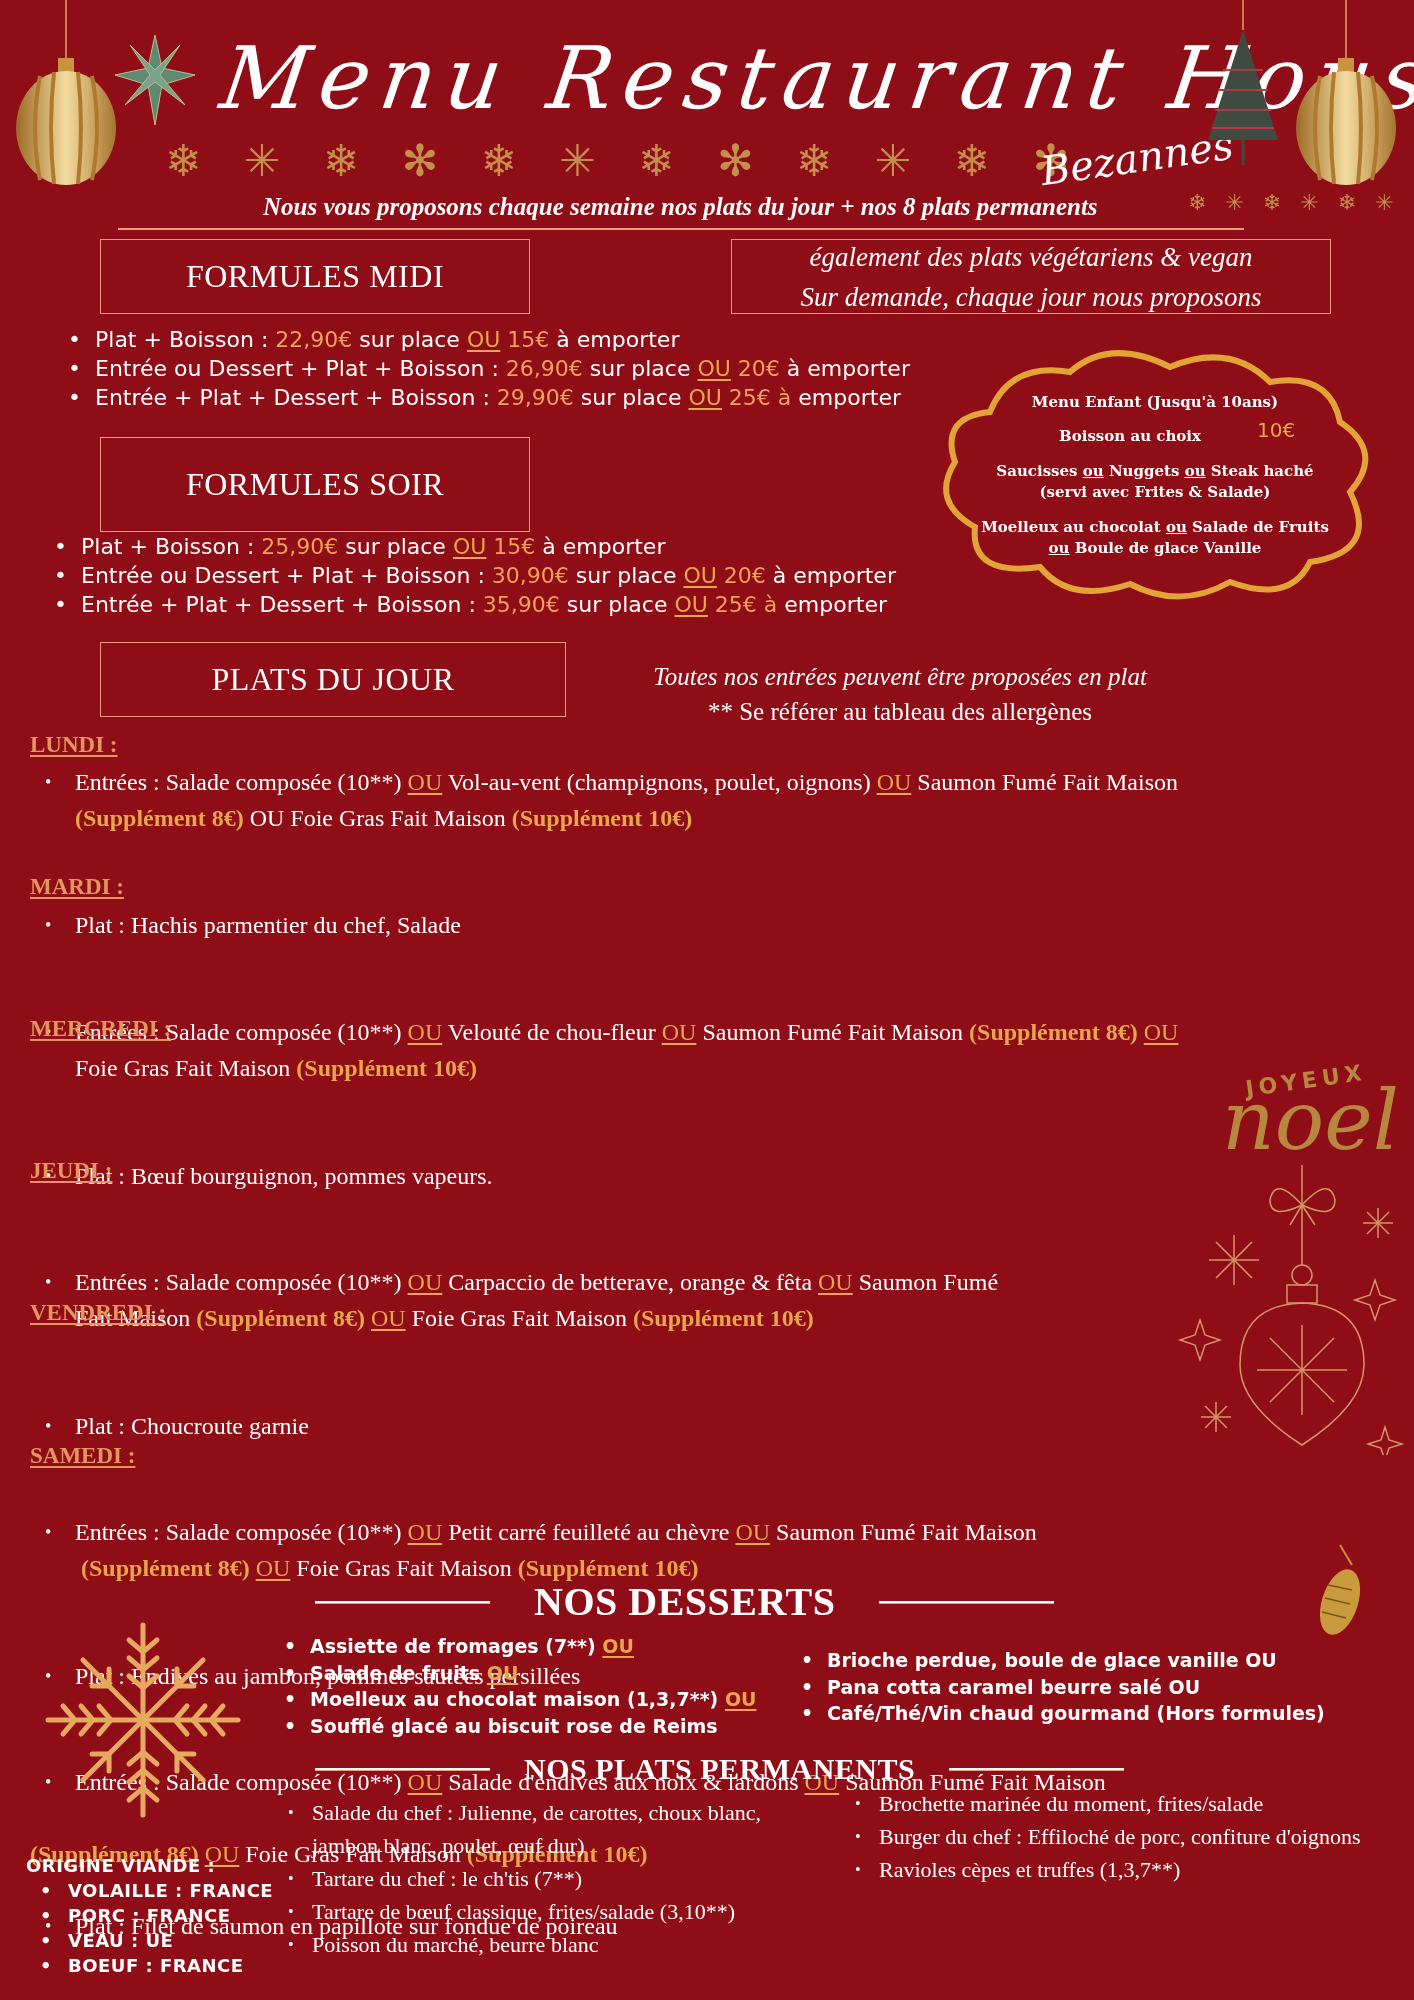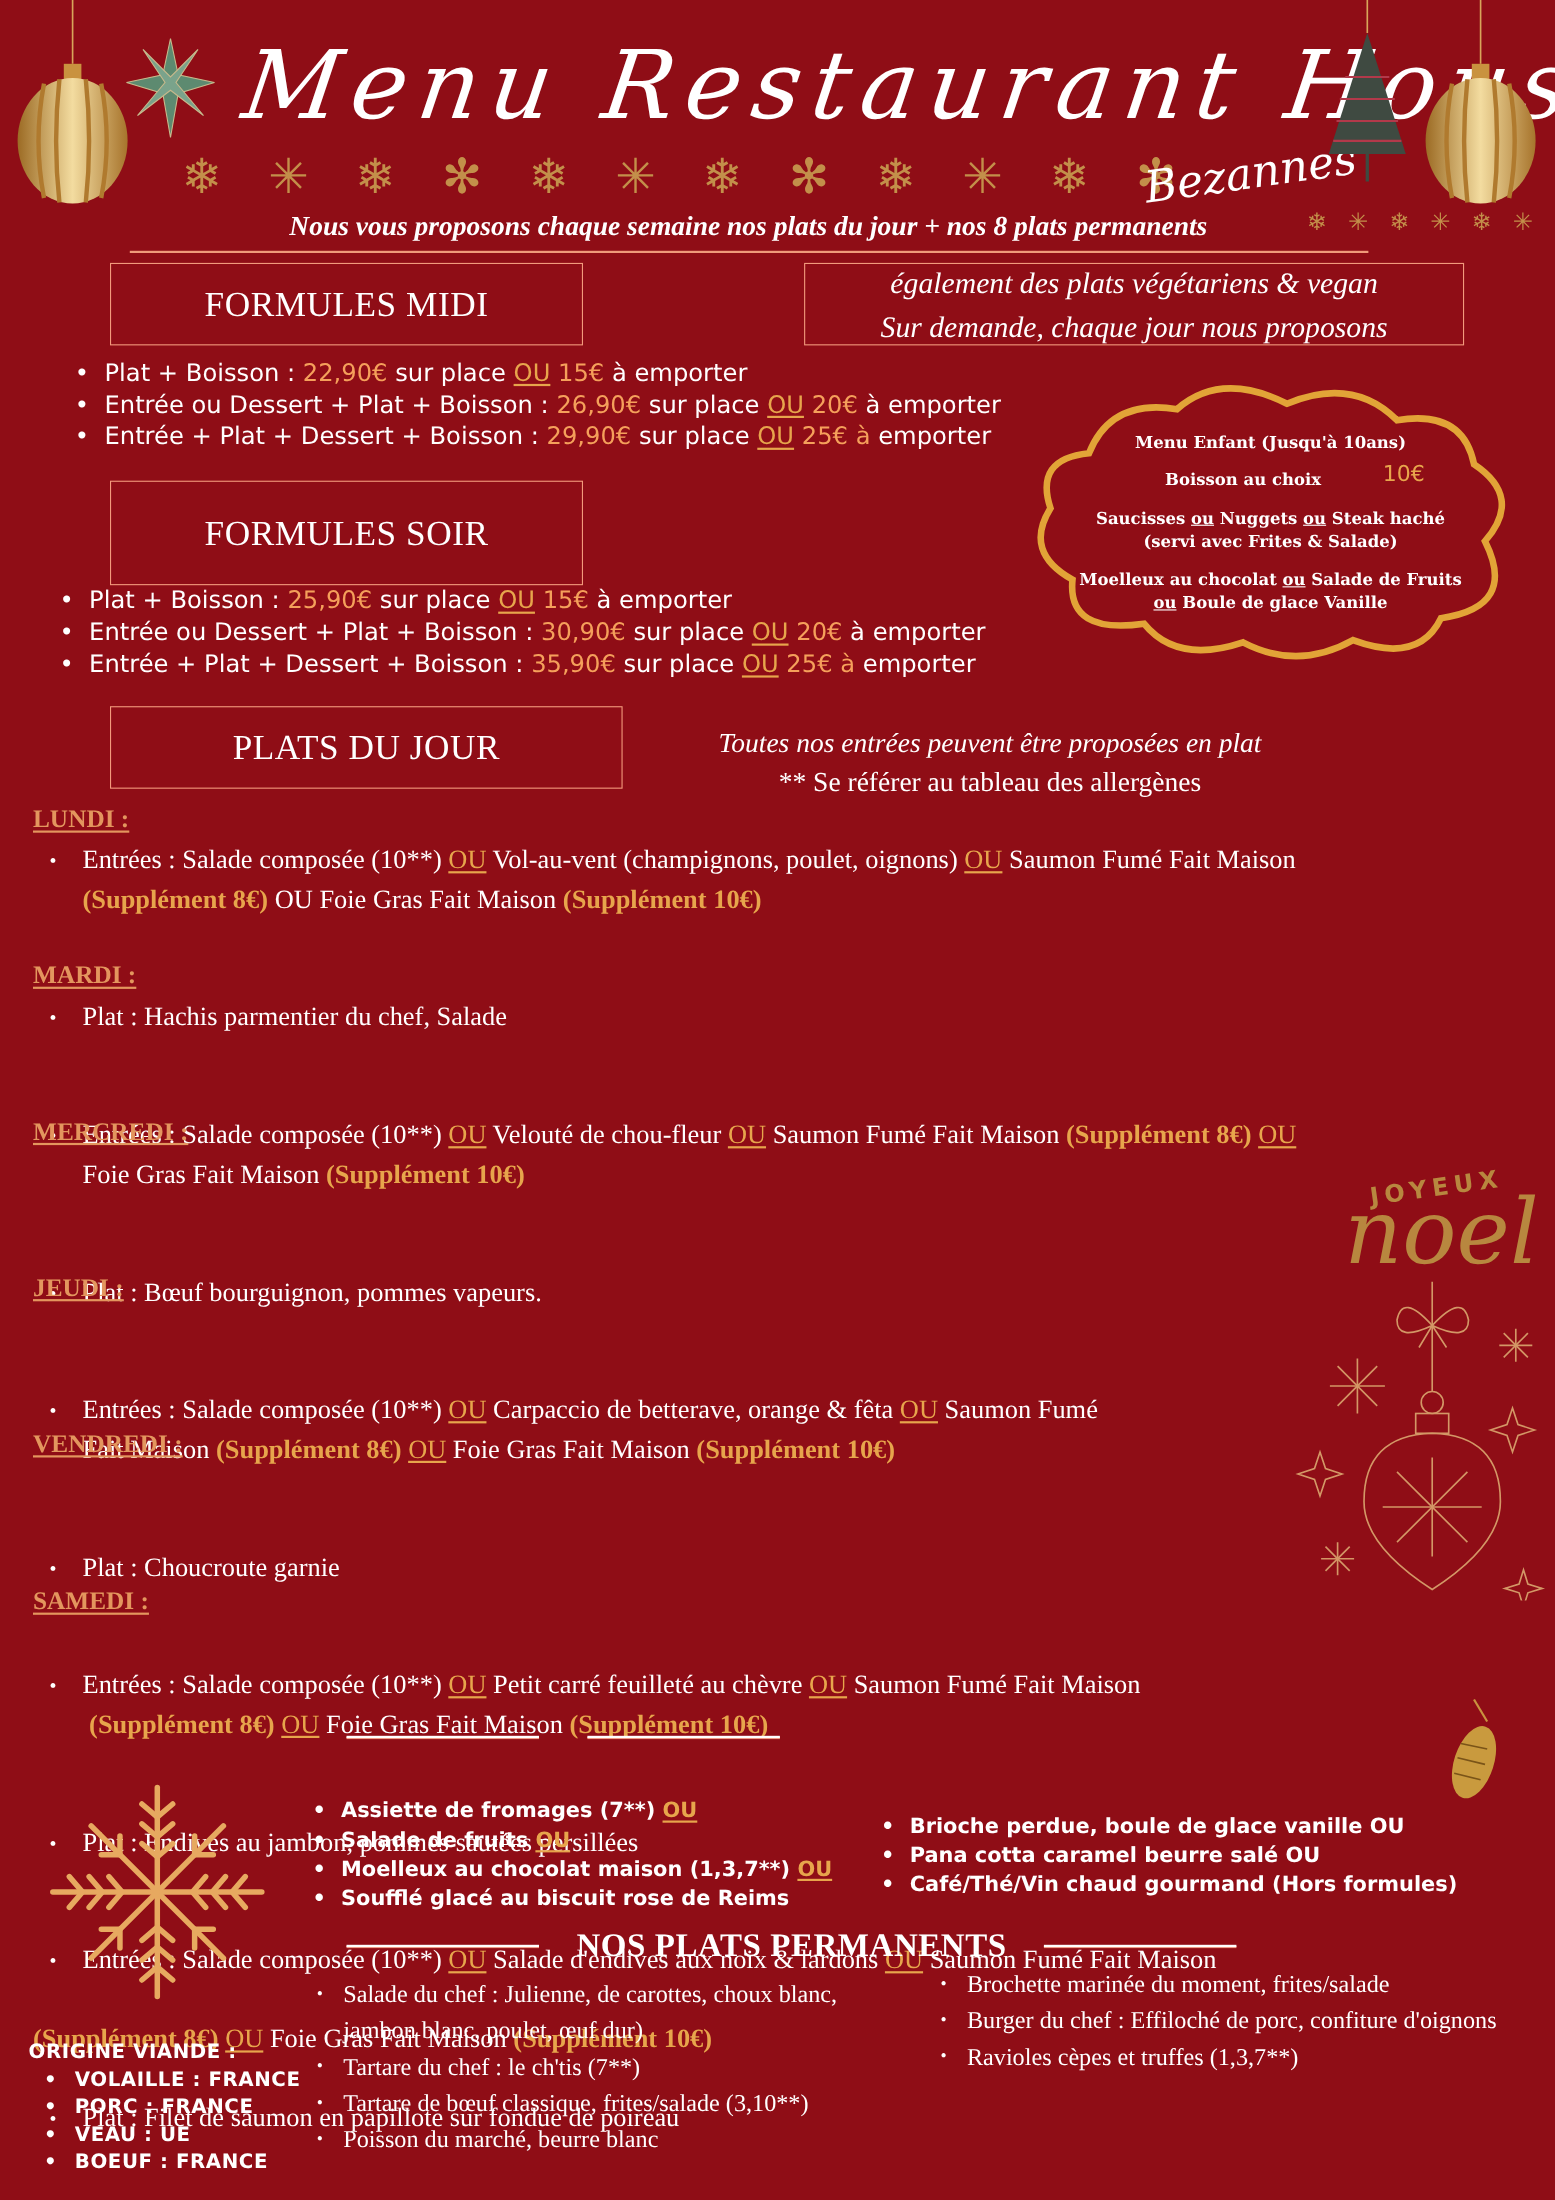--- a/index.html
+++ b/index.html
@@ -382,20 +382,21 @@
     <g stroke="#7a5418" stroke-width="1.5">
       <line x1="28" y1="45" x2="52" y2="50"></line>
         <line x1="25" y1="58" x2="50" y2="64"></line>
         <line x1="22" y1="72" x2="46" y2="78"></line>
     </g>
   </svg>
 </div>
 
 <div class="abs section-heading" style="left:315px; top:1578px;">
   <span class="rule"></span>
+  <span>NOS DESSERTS</span>
   <span class="rule"></span>
 </div>
 
 <div class="abs" style="left:38px; top:1615px; width:210px; height:210px;">
   <svg width="210" height="210" viewBox="-105 -105 210 210" stroke="#e7a960" stroke-width="5" fill="none" stroke-linecap="round">
     <g id="arm">
       <line x1="0" y1="0" x2="0" y2="-95"></line>
       <polyline points="-14,-80 0,-68 14,-80"></polyline>
       <polyline points="-14,-62 0,-50 14,-62"></polyline>
       <polyline points="-14,-44 0,-32 14,-44"></polyline>

